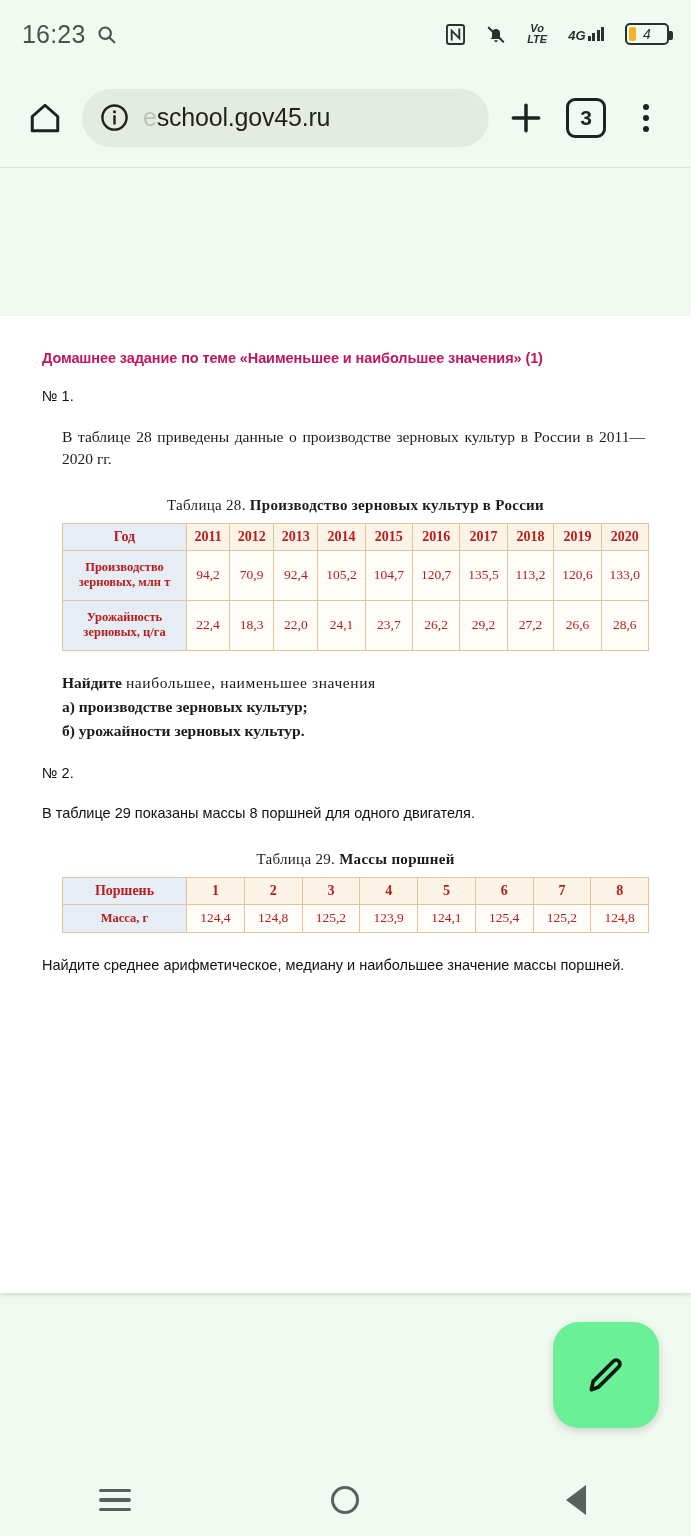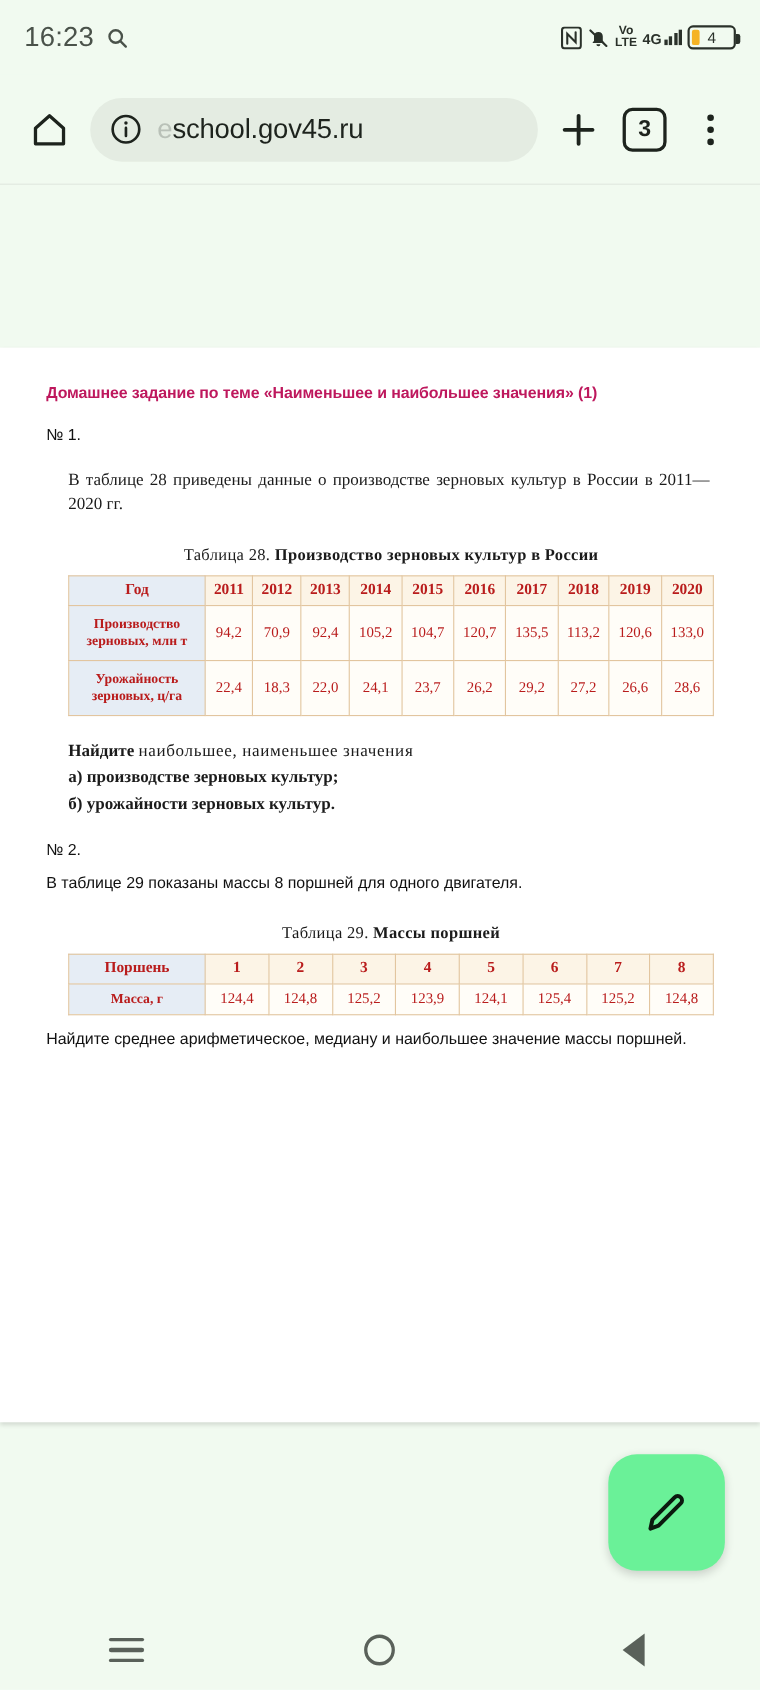--- a/index.html
+++ b/index.html
@@ -11,21 +11,21 @@
   }
   #app { position:relative; width:691px; height:1536px; background:#f1faf0; }
 
   
   .statusbar {
     height:68px; display:flex; align-items:center;
     padding:0 22px; background:#f1faf0;
   }
   .sb-left { display:flex; align-items:center; gap:10px; }
   .sb-time { font-size:25px; color:#4a524a; letter-spacing:.2px; }
-  .sb-right { margin-left:auto; display:flex; align-items:center; gap:5px; }
+  .sb-right { margin-left:auto; display:flex; align-items:center; gap:21px;font-style:italic; }
   .icon-svg { display:block; }
 
   .volte { display:flex; flex-direction:column; align-items:center;
            line-height:11px; font-size:11px; font-weight:700; color:#2a312a; }
   .netgrp { display:flex; align-items:flex-end; gap:2px; }
   .net4g { font-size:13px; font-weight:700; color:#2a312a; line-height:11px; }
   .bars { display:flex; align-items:flex-end; gap:1.5px; height:14px; }
   .bars i { width:3px; background:#2a312a; display:block; }
   .bars i:nth-child(1){height:5px;} .bars i:nth-child(2){height:8px;}
   .bars i:nth-child(3){height:11px;} .bars i:nth-child(4){height:14px;}
@@ -76,21 +76,21 @@
     box-shadow:0 2px 4px rgba(0,0,0,.13);
     position:relative; z-index:2;
   }
   .page-green-bottom {
     position:absolute; left:0; right:0; top:1292px; bottom:0;
     background:#f1faf0;
   }
 
   .doc-title { font-size:14.5px; font-weight:700; color:#be185d; letter-spacing:-.1px; }
   .doc-num { font-size:14.5px; color:#111; margin-top:22px; }
-  .doc-para { font-size:14.5px; color:#111; margin-top:12px; line-height:1.5; }
+  .doc-para { font-size:14.5px; color:#111; margin-top:22px; line-height:1.5; }
 
   
   .book { font-family:"Liberation Serif", serif; color:#1b1b1b;margin-left:20px; }
   .book-para {
     margin-top:22px; font-size:15.5px; line-height:1.45;
     text-align:justify; text-justify:inter-word; padding-right:4px;
   }
   .tbl-caption {
     text-align:center; font-size:15px; font-weight:700;
     margin-top:26px; margin-bottom:9px; letter-spacing:.3px;

